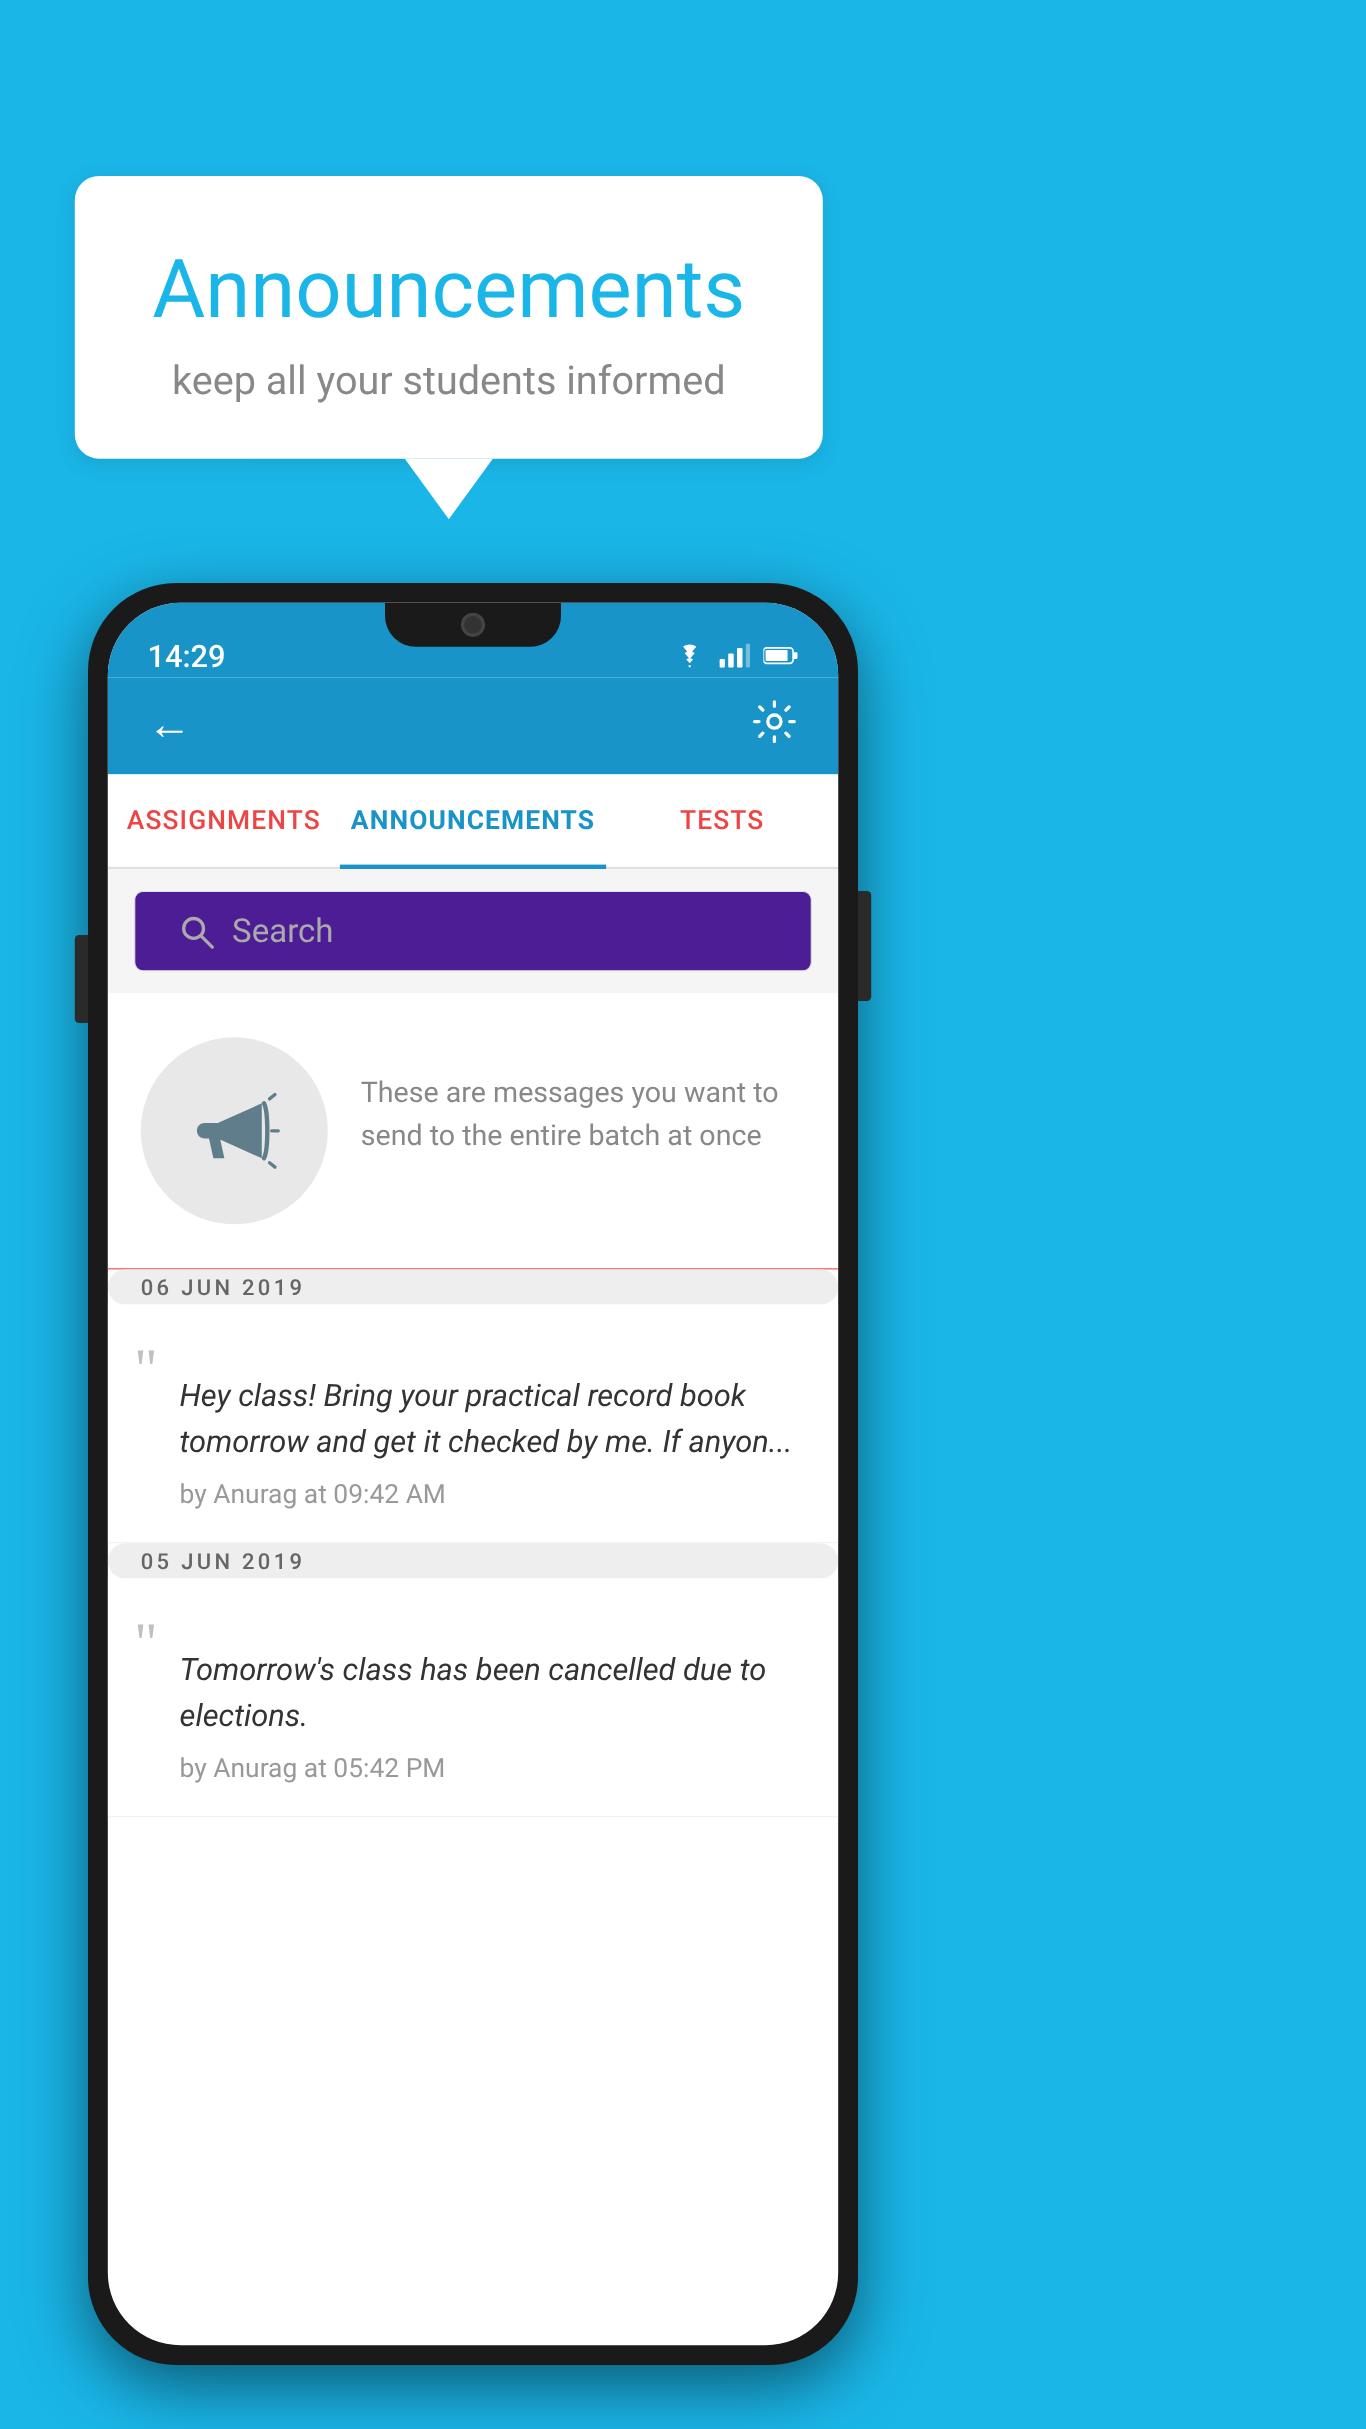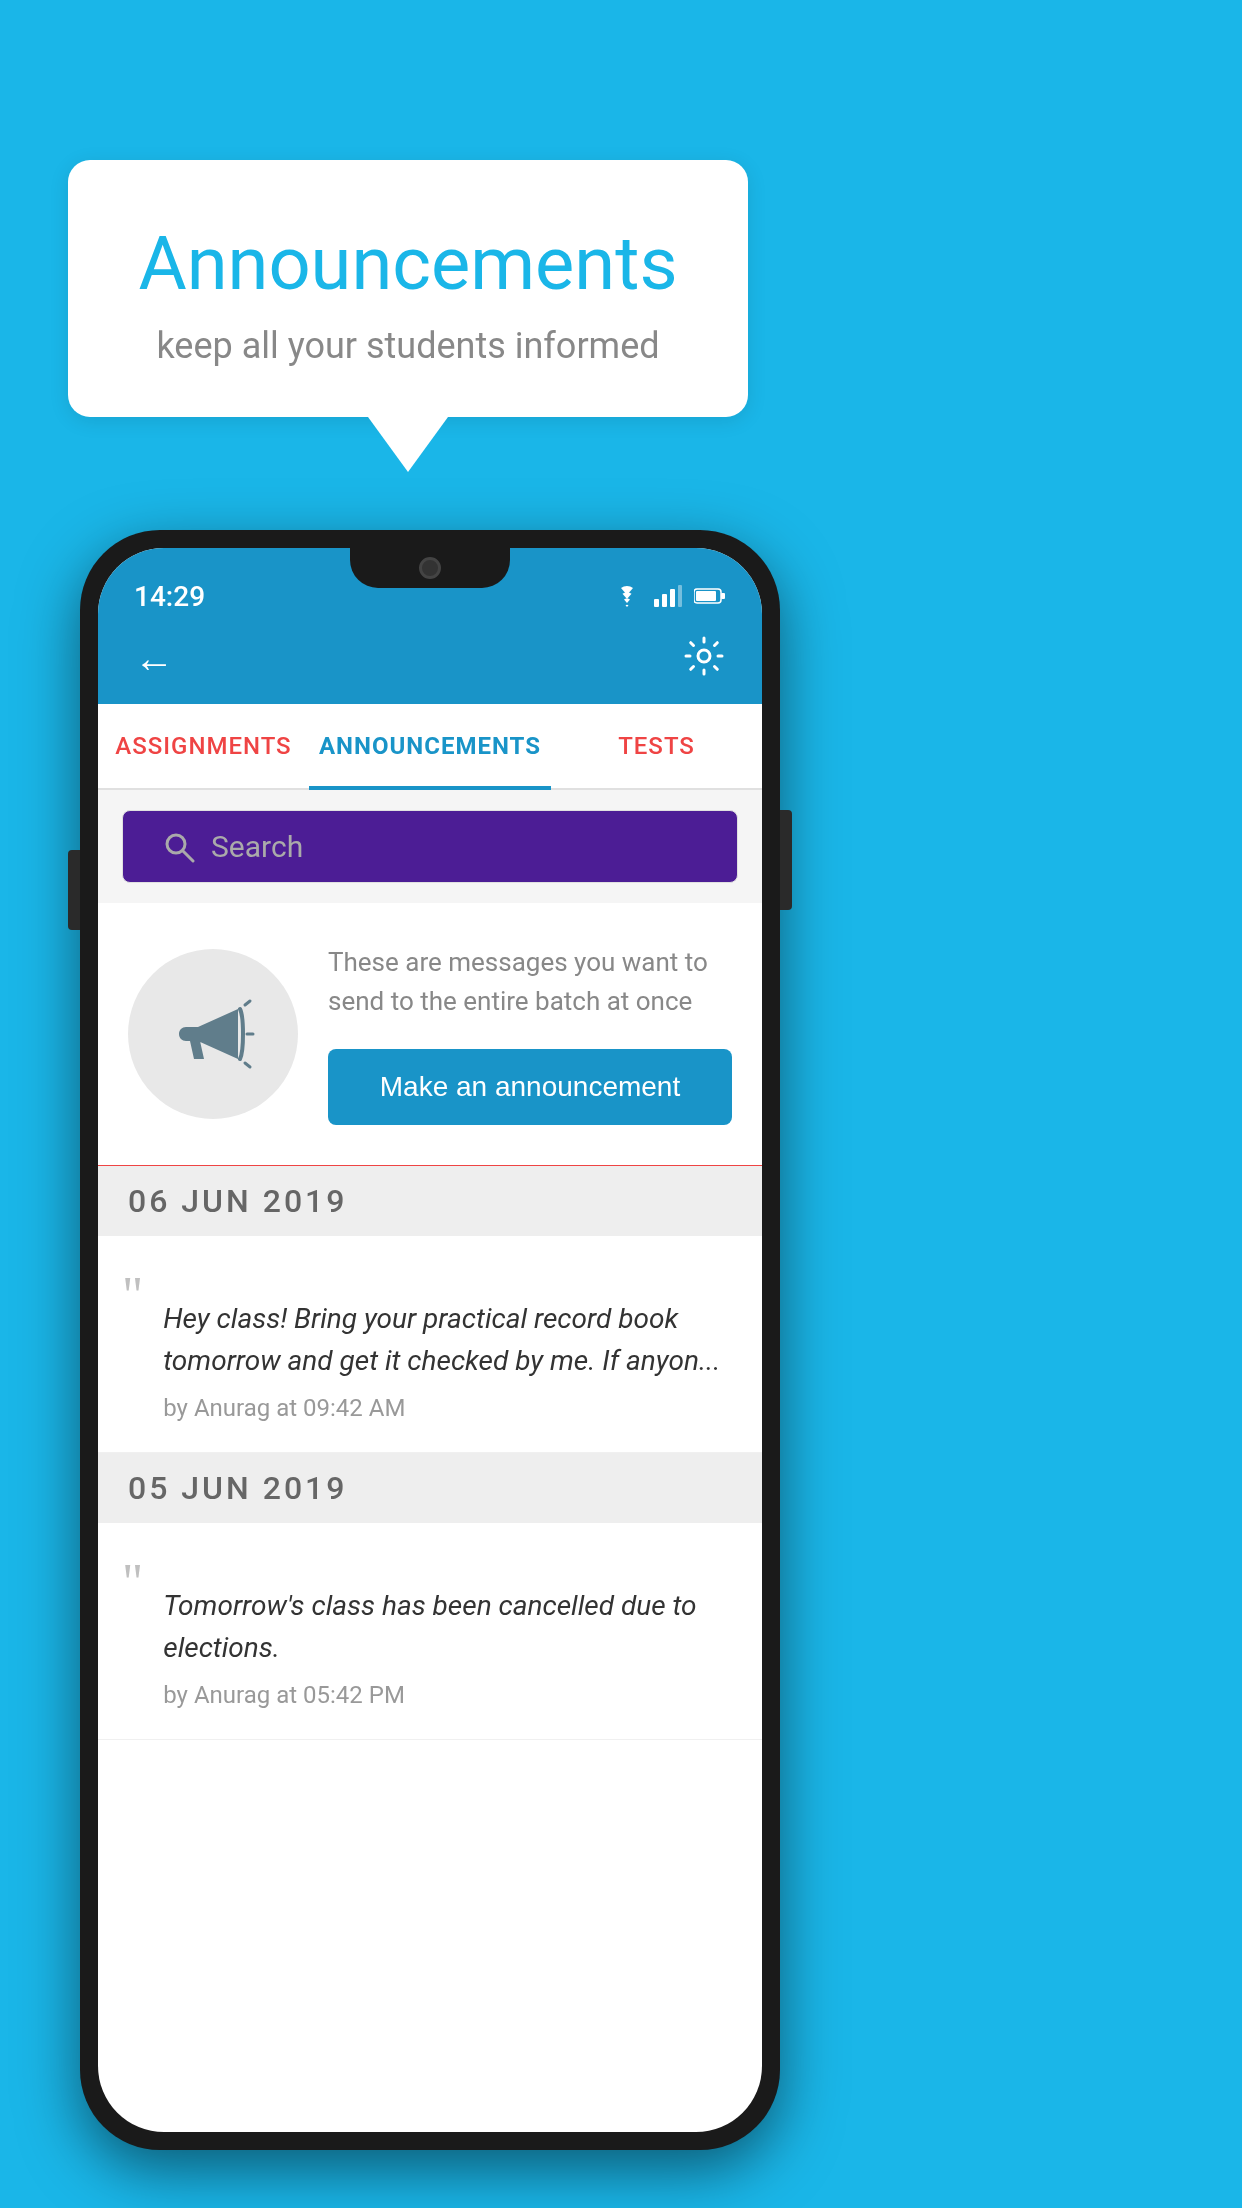--- a/index.html
+++ b/index.html
@@ -274,25 +274,26 @@
       padding: 22px 36px;
       font-size: 28px;
       font-weight: 500;
       cursor: pointer;
       width: 100%;
     }
 
     
     .date-separator {
       background: #eeeeee;
-      padding: 16px 30px;
-      font-size: 32px;
+      padding: 4px 30px;
+      font-size: 20px;
       color: #666666;
       letter-spacing: 3px;
       font-weight: 500;
+      border-radius: 24px;
     }
 
     
     .announcement-item {
       background: white;
       padding: 30px 30px 30px 24px;
       display: flex;
       align-items: flex-start;
       gap: 20px;
       border-bottom: 1px solid #f0f0f0;
@@ -400,21 +401,20 @@
           <svg width="90" height="90" viewBox="0 0 90 90" fill="none">
             <path d="M70 20 L30 38 L18 38 C14 38 11 41 11 45 C11 49 14 52 18 52 L22 52 L26 70 L36 70 L32 52 L30 52 L70 70 Z" fill="#607D8B"></path>
             <path d="M72 20 C76 28 76 62 72 70" stroke="#607D8B" stroke-width="4" stroke-linecap="round"></path>
             <line x1="77" y1="16" x2="82" y2="12" stroke="#607D8B" stroke-width="3" stroke-linecap="round"></line>
             <line x1="79" y1="45" x2="85" y2="45" stroke="#607D8B" stroke-width="3" stroke-linecap="round"></line>
             <line x1="77" y1="74" x2="82" y2="78" stroke="#607D8B" stroke-width="3" stroke-linecap="round"></line>
           </svg>
         </div>
         <div class="announcement-right">
           <div class="announcement-desc">These are messages you want to send to the entire batch at once</div>
-          <button class="make-announcement-btn">Make an announcement</button>
         </div>
       </div>
 
       <div class="date-separator">06  JUN  2019</div>
 
       <div class="announcement-item">
         <div class="quote-icon">"</div>
         <div class="announcement-content">
           <div class="announcement-text">Hey class! Bring your practical record book tomorrow and get it checked by me. If anyon...</div>
           <div class="announcement-meta">by Anurag at 09:42 AM</div>

